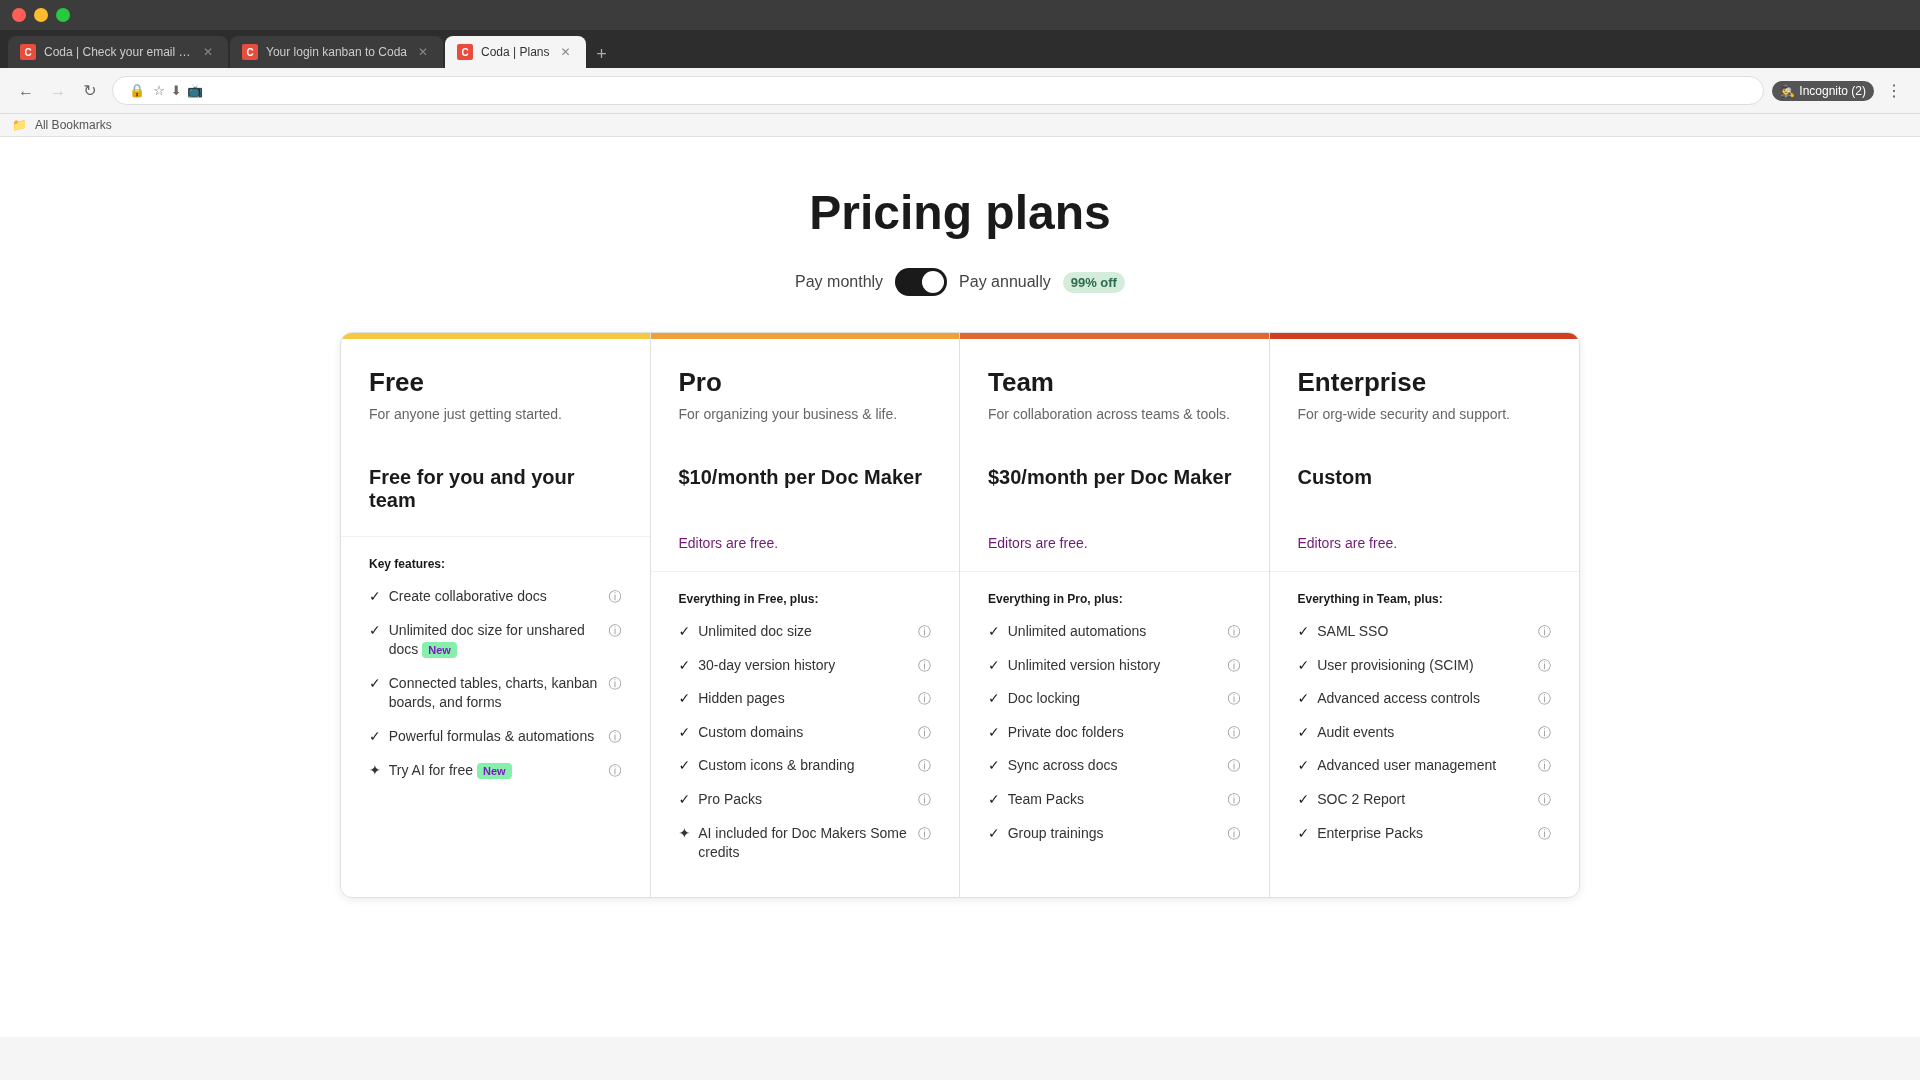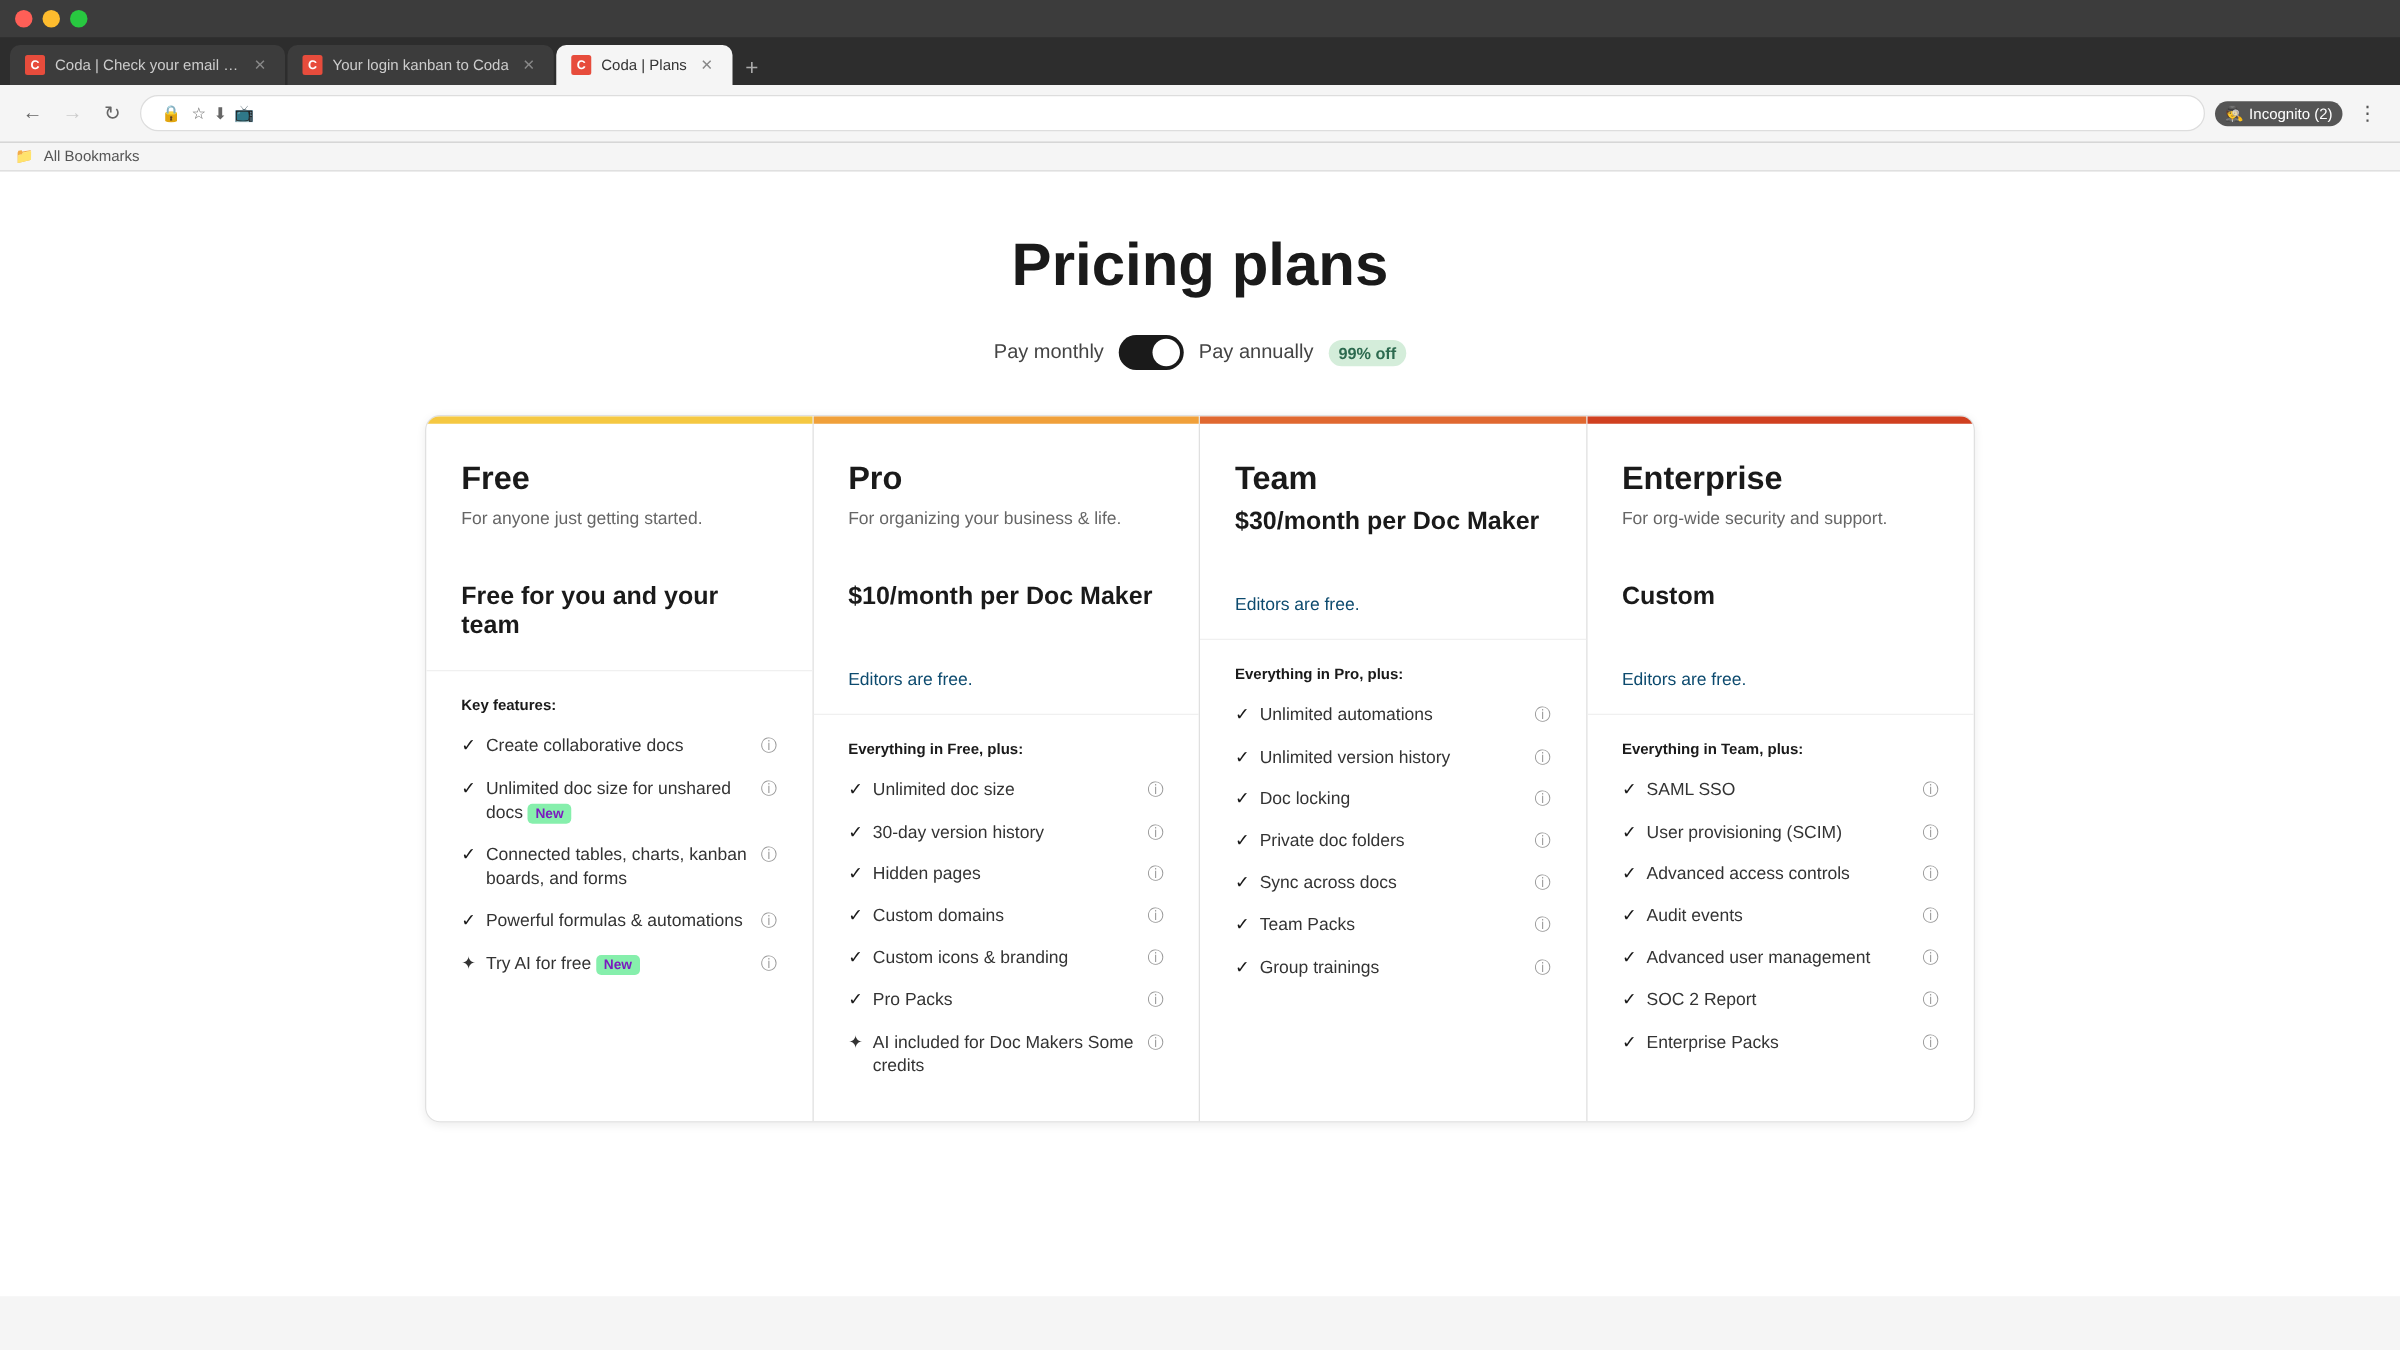--- a/index.html
+++ b/index.html
@@ -246,21 +246,21 @@
       min-height: 40px;
     }
     .plan-price {
       font-size: 20px;
       font-weight: 600;
       color: #1a1a1a;
       margin-bottom: 4px;
     }
     .plan-price-sub {
       font-size: 14px;
-      color: #0c4a6e;
+      color: #701a75;
       margin-top: 46px;
     }
 
     .plan-features {
       padding: 20px 28px;
     }
     .features-heading {
       font-size: 12px;
       font-weight: 600;
       color: #1a1a1a;
@@ -480,20 +480,21 @@
                 <span class="feature-sparkle">✦</span>
                 <span class="feature-text">AI included for Doc Makers Some credits</span>
                 <span class="feature-info">ⓘ</span>
               </div>
             </div>
           </div>
           <div class="plan-col">
             <div class="plan-top-bar bar-team"></div>
             <div class="plan-header">
     <div class="plan-name">Team</div>
+    <div class="plan-desc">For collaboration across teams &amp; tools.</div>
     <div class="plan-price">$30/month per Doc Maker</div>
     <div class="plan-price-sub">Editors are free.</div>
   </div>
             <div class="plan-features">
               <div class="features-heading">Everything in Pro, plus:</div>
               <div class="feature-item">
                 <span class="feature-check">✓</span>
                 <span class="feature-text">Unlimited automations</span>
                 <span class="feature-info">ⓘ</span>
               </div>

